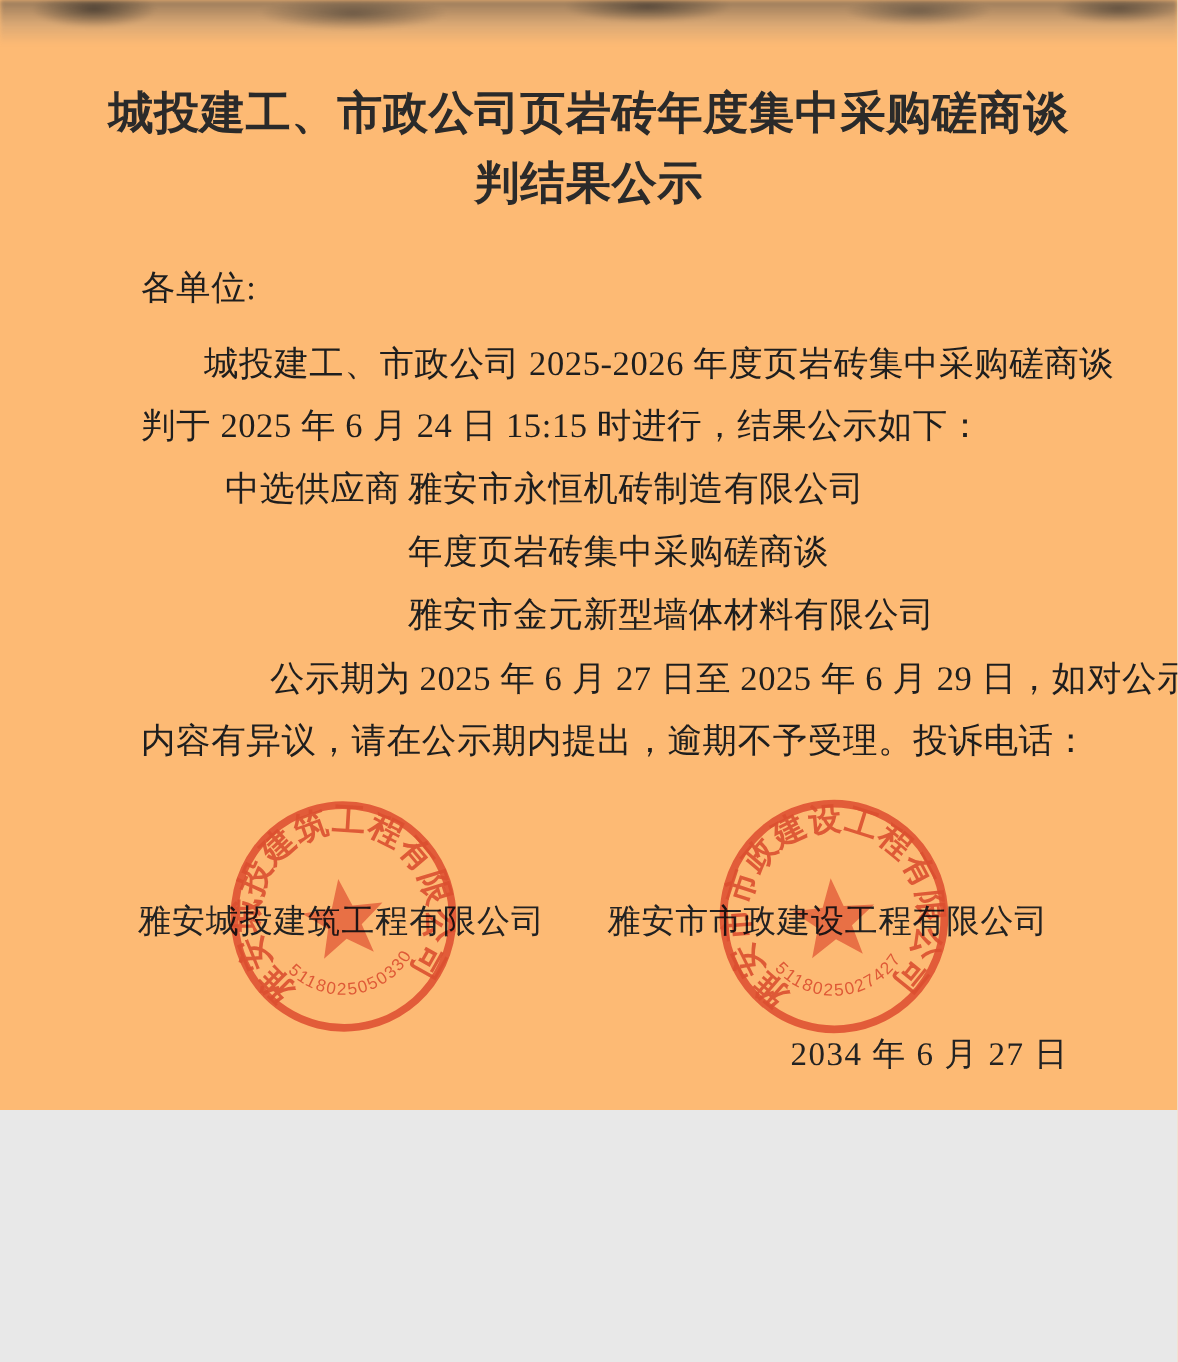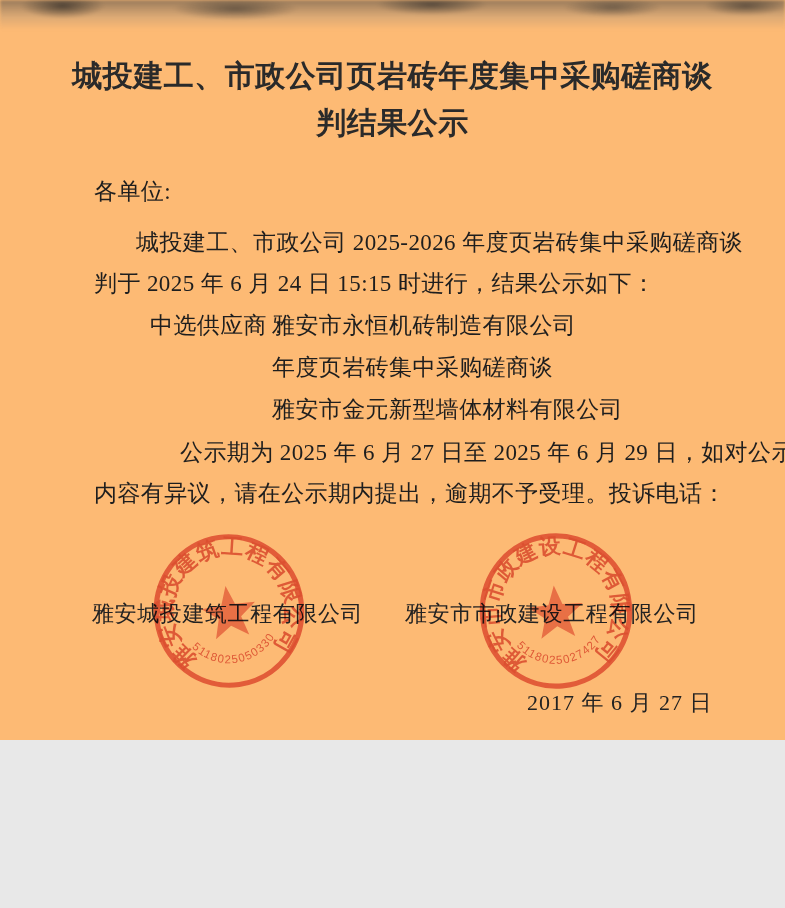--- a/index.html
+++ b/index.html
@@ -88,21 +88,21 @@
   <div class="bline" style="left:272px; top:310px;">雅安市永恒机砖制造有限公司</div>
   <div class="bline" style="left:272px; top:352px;">年度页岩砖集中采购磋商谈</div>
   <div class="bline" style="left:272px; top:394px;font-family:Liberation Mono, monospace;">雅安市金元新型墙体材料有限公司</div>
 
   <div class="bline" style="left:136px; top:437px;margin-left:44px;">公示期为 2025 年 6 月 27 日至 2025 年 6 月 29 日，如对公示</div>
   <div class="bline" style="left:94px; top:478px;">内容有异议，请在公示期内提出，逾期不予受理。投诉电话：</div>
 
   <div class="sig" style="left:92px; top:599px;">雅安城投建筑工程有限公司</div>
   <div class="sig" style="left:405px; top:599px;">雅安市市政建设工程有限公司</div>
 
-  <div class="sig" style="left:527px; top:688px; letter-spacing:1px;">2017 年 6 月 27 日</div>
+  <div class="sig" style="left:527px; top:688px; letter-spacing:1px;">2034 年 6 月 27 日</div>
 
   <div class="seal" style="left:150px; top:532px; width:158px; height:158px; transform:rotate(-8deg);">
     <svg viewBox="0 0 200 200">
       <defs>
         <path id="arcL" d="M 58.7,159 A 72,72 0 1 1 141.3,159" fill="none"></path>
         <path id="numL" d="M 45.9,137.9 A 66,66 0 0 0 154.1,137.9" fill="none"></path>
       </defs>
       <ellipse cx="100" cy="100" rx="92" ry="94" fill="none" stroke="#dd605c" stroke-width="6.5" opacity="0.92"></ellipse>
       <polygon points="100,68 108.8,91.9 134.2,92.9 114.3,108.6 121.2,133.1 100,119 78.8,133.1 85.7,108.6 65.8,92.9 91.2,91.9" fill="#e2716e" opacity="0.82"></polygon>
       <text font-size="28" font-weight="bold" fill="#d95853" letter-spacing="1" opacity="0.9" font-family="Liberation Serif, DejaVu Serif, serif">

